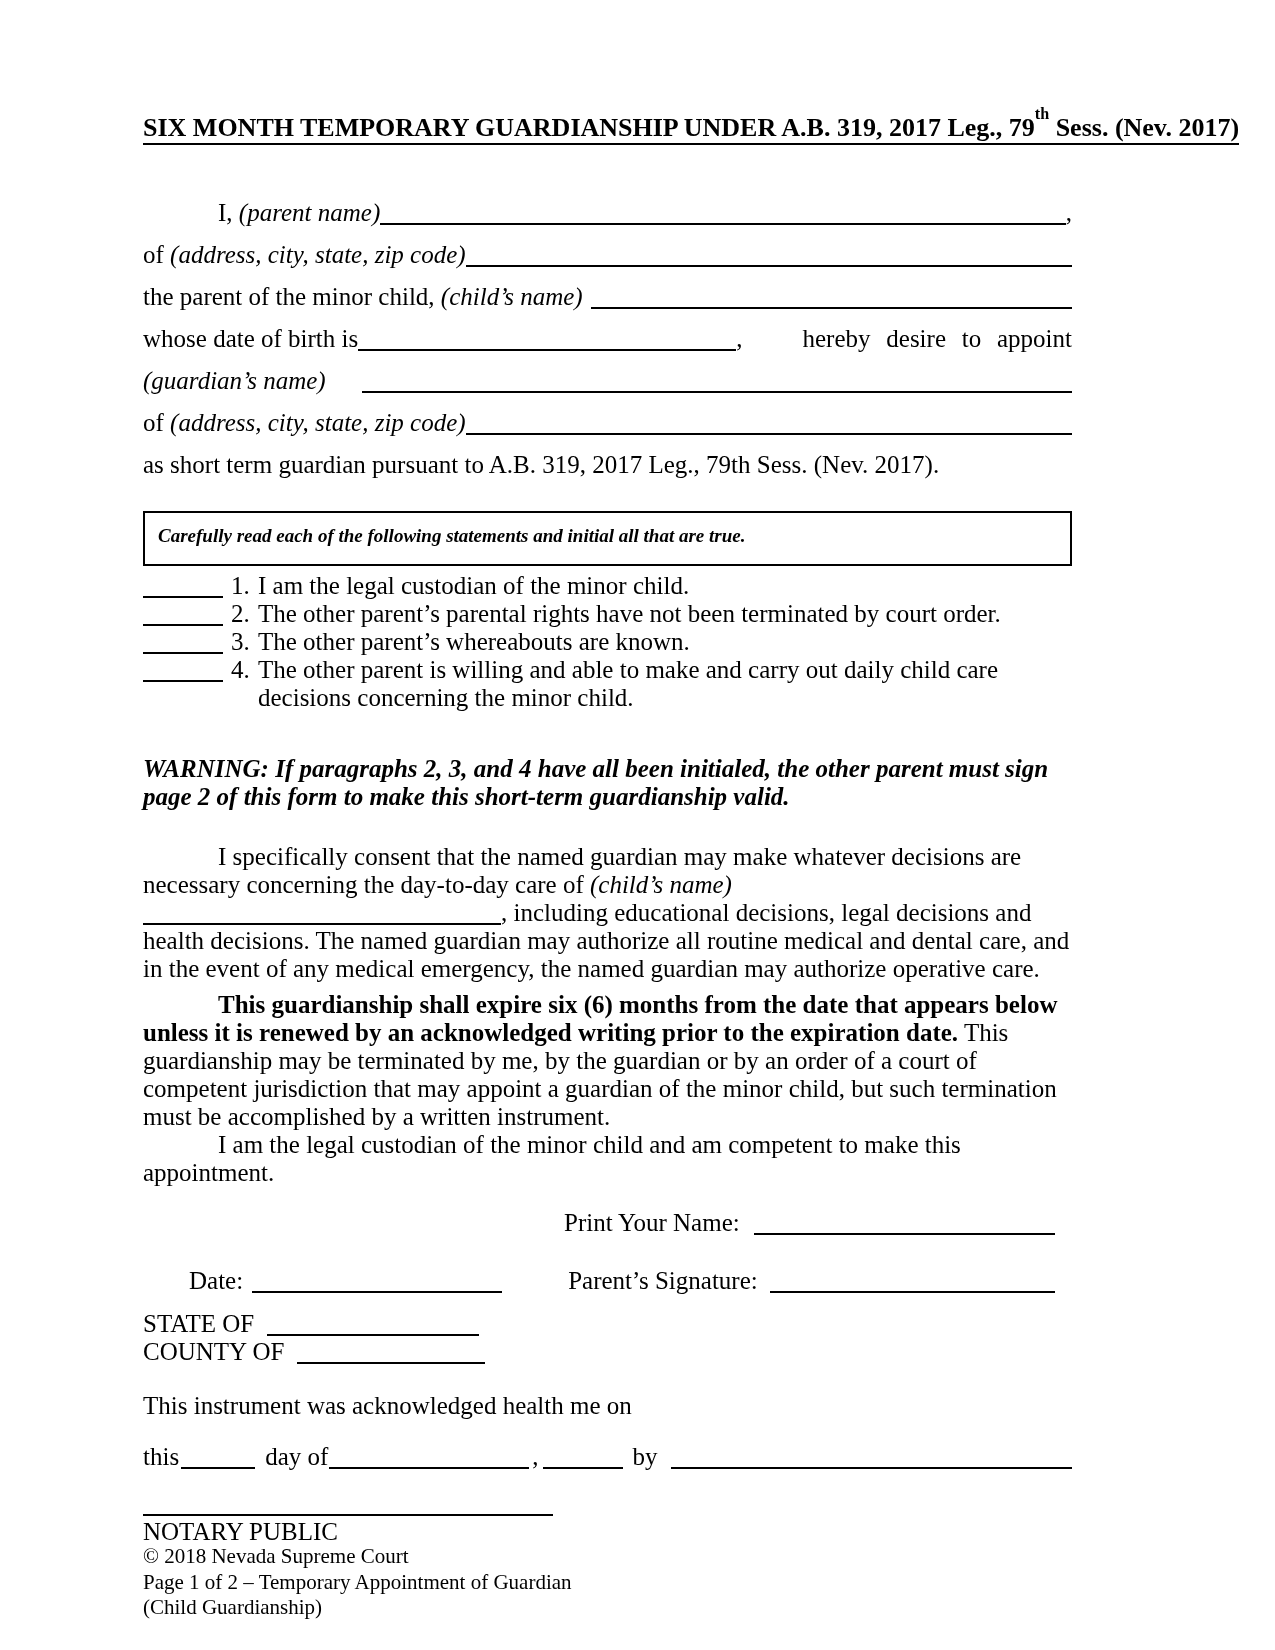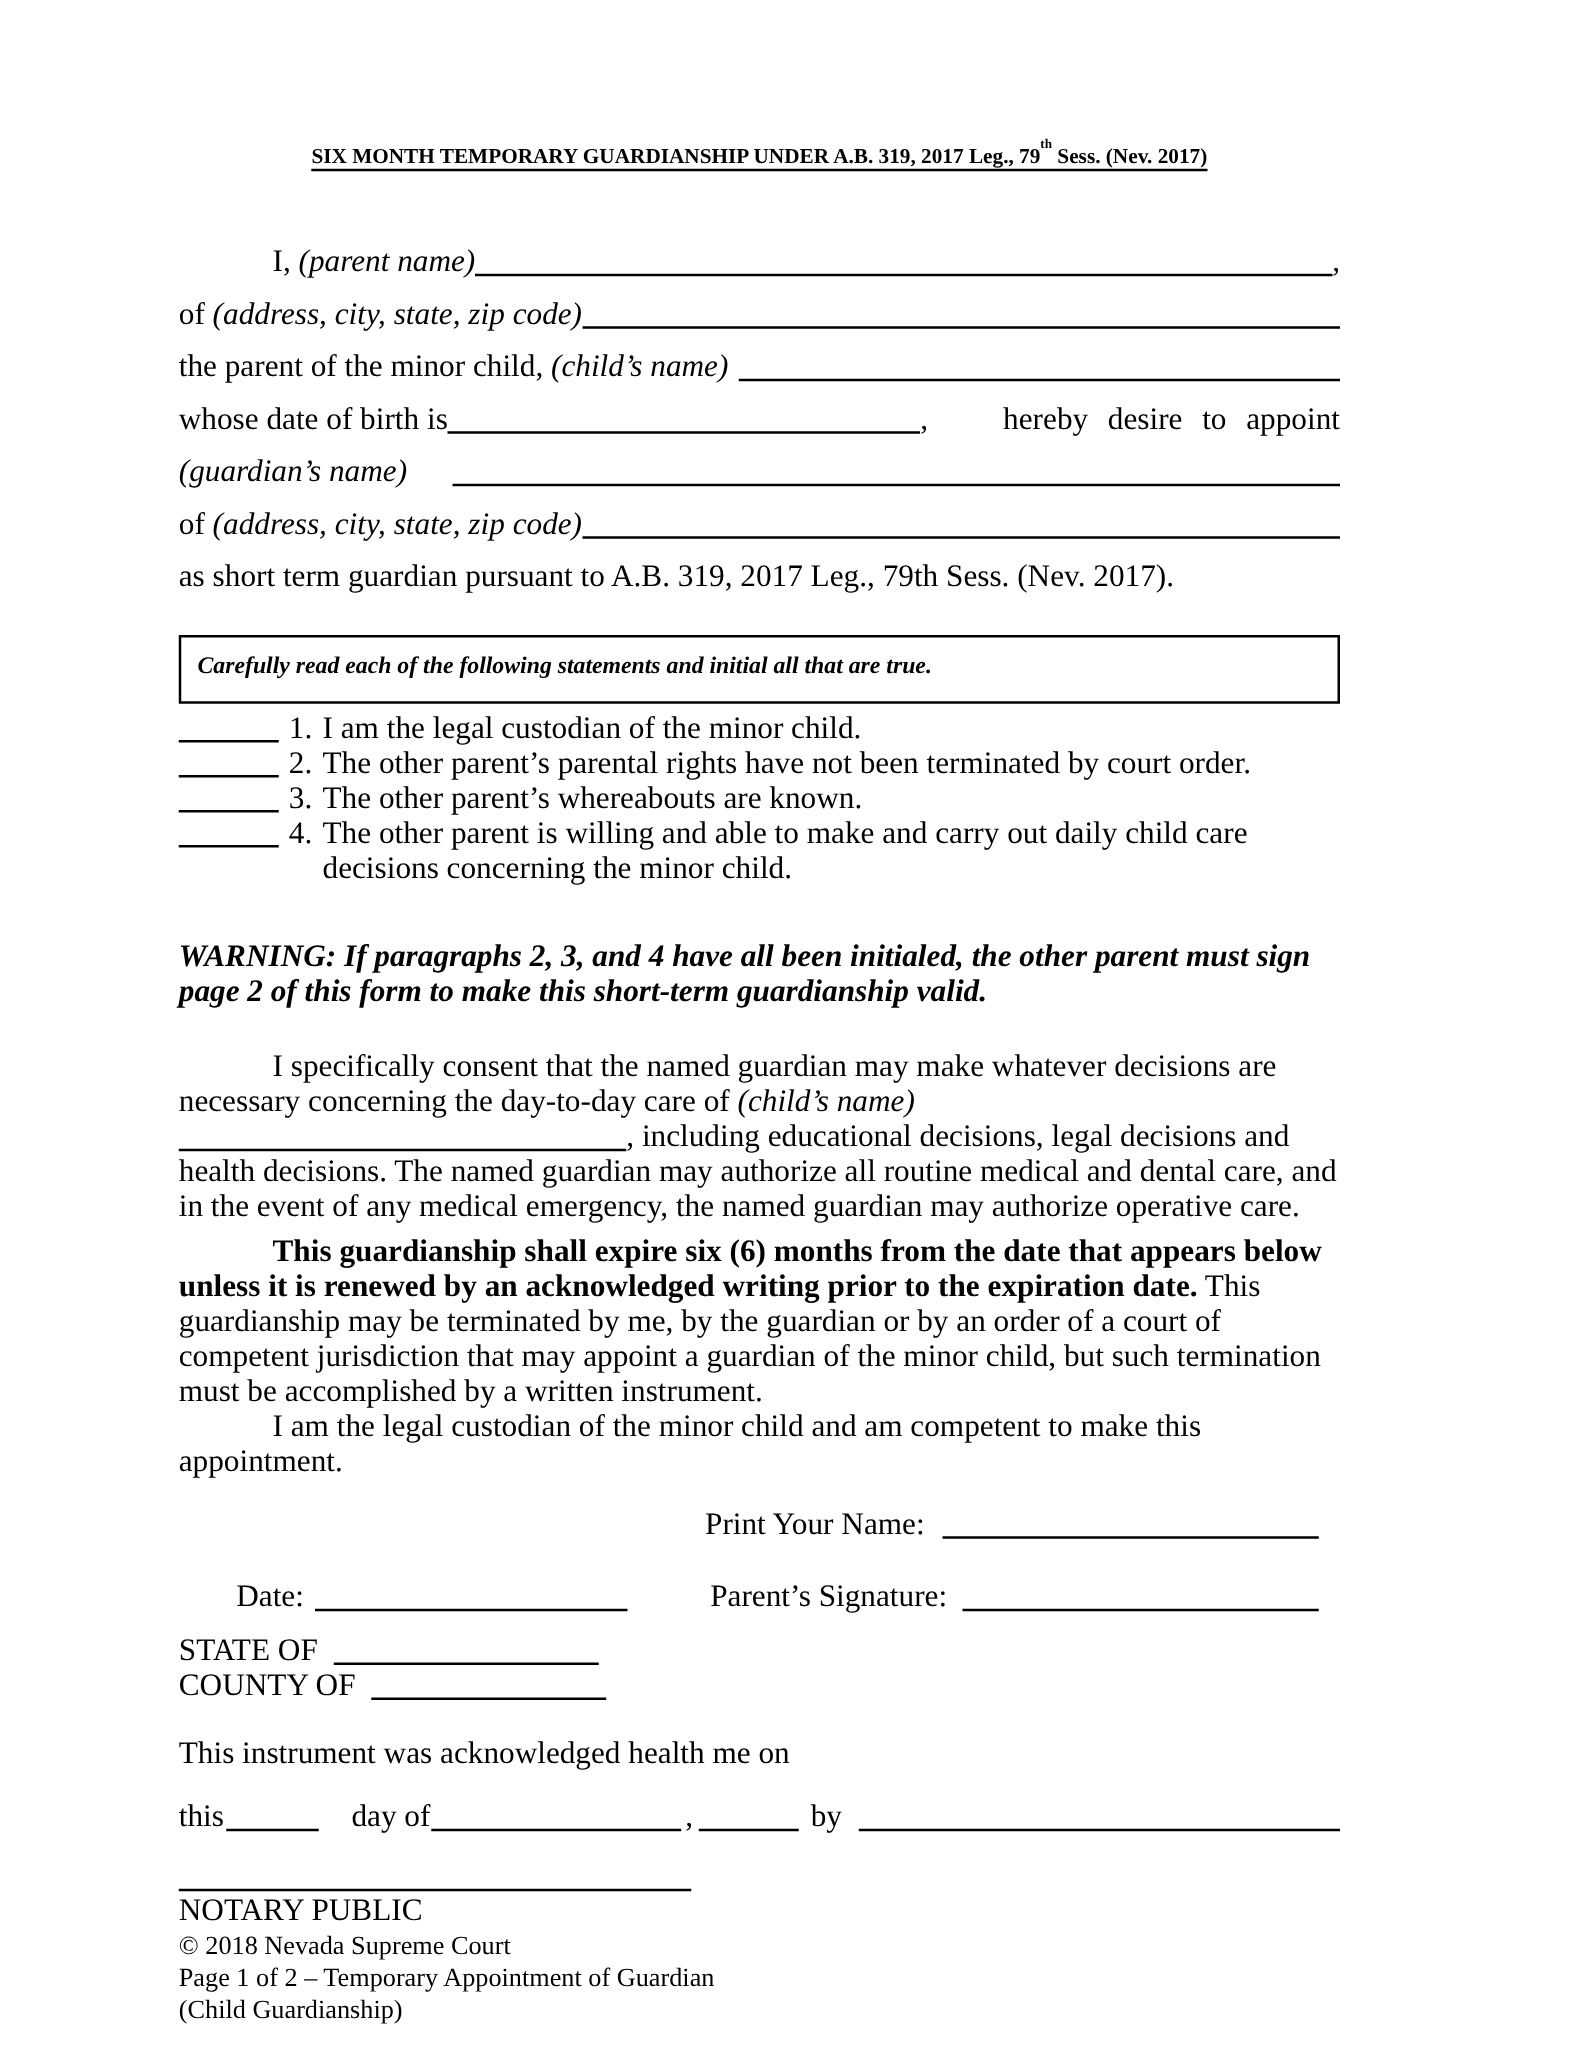--- a/index.html
+++ b/index.html
@@ -7,21 +7,21 @@
   .page {
     width:1275px; height:1650px; margin:0 auto; background:#ffffff;
     position:relative; overflow:hidden;
     padding:106px 203px 0 143px;
     font-family:"Liberation Serif","DejaVu Serif",serif;
     font-size:25px; color:#000;
   }
   
   .title { text-align:center; line-height:30px; margin-bottom:20px; white-space:nowrap; }
   .title-underline {
-    font-weight:bold; font-size:17px;
+    font-weight:bold; font-size:26px;
     border-bottom:2px solid #000; padding-bottom:1px;
   }
   .title-underline sup { font-size:0.62em; position:relative; top:-0.45em; }
   
   .row { display:flex; align-items:baseline; }
   .blank { border-bottom:2px solid #000; position:relative; top:4px; height:0; }
   .grow { flex:1 1 auto; }
   .iblank { display:inline-block; height:0; border-bottom:2px solid #000; position:relative; top:4px; }
   i { font-style:italic; }
   
@@ -55,21 +55,21 @@
   .print-row { margin-top:22px; line-height:28px; padding-left:421px; padding-right:17px; }
   .print-blank { margin-left:14px; }
   .state-row { margin-top:15px; line-height:28px;text-align:center; }
   .state-blank { width:212px; margin-left:13px; }
   .county-row { line-height:28px; }
   .county-blank { width:188px; margin-left:13px; }
   
   .acknowledged { margin-top:26px; line-height:28px; }
   .dayof-row { margin-top:23px; line-height:28px; }
   .day-blank { width:74px; margin-left:2px; }
-  .dayof-label { margin-left:26px; white-space:nowrap; }
+  .dayof-label { margin-left:10px; white-space:nowrap; }
   .month-blank { width:200px; margin-left:1px; }
   .comma-sp { margin-left:3px; }
   .year-blank { width:80px; margin-left:4px; margin-right:10px; }
   .by-blank { margin-left:13px; }
   .notary-line { width:410px; margin-top:43px; border-bottom:2px solid #000; height:0; }
   .notary-label { line-height:32px; }
   
   .footer { position:absolute; left:143px; top:1544px; font-size:21px; line-height:25.5px; }
 </style>
 </head>

